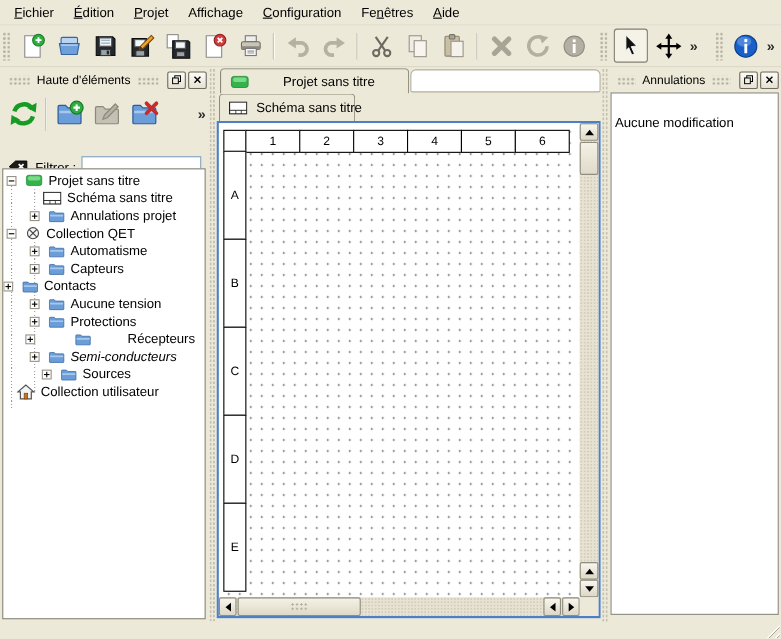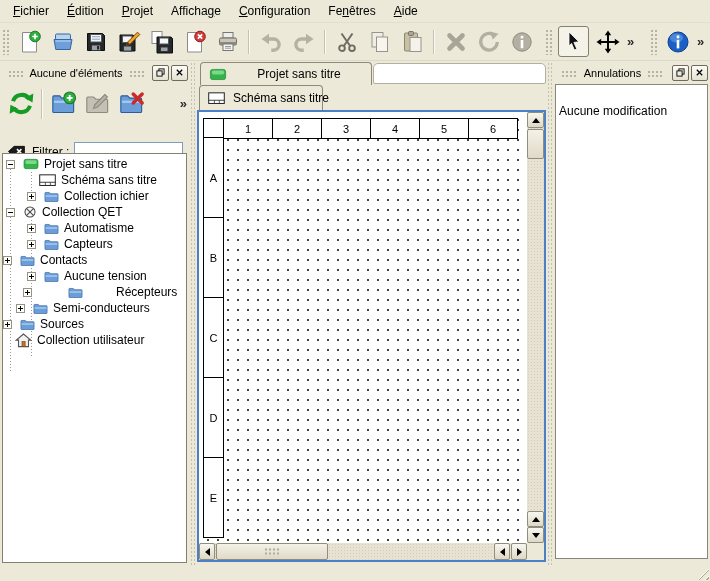--- a/index.html
+++ b/index.html
@@ -258,21 +258,21 @@
           <rect x="10.7" y="9.8" width="2.6" height="8.6" fill="#fff"></rect>
         </svg>
       </div>
     <div class="overflow">»</div>
   </div>
 </div>
 
 <div class="dock" style="left:0;top:62px;width:190px;height:503px;">
   <div class="dock-title">
     <div class="dots"></div>
-    <div class="t">Aucune d'éléments</div>
+    <div class="t">Haute d'éléments</div>
     <div class="dots"></div>
     <div class="dock-btn">
       <svg viewBox="0 0 10 10">
           <rect x="3.2" y="1" width="5.8" height="5.8" fill="none" stroke="#000"></rect>
           <rect x="1" y="3.2" width="5.8" height="5.8" fill="#efece0" stroke="#000"></rect>
         </svg>
     </div>
     <div class="dock-btn">
       <svg viewBox="0 0 10 10">
           <path d="M2 2 l6 6 M8 2 l-6 6" stroke="#000" stroke-width="1.4"></path>
@@ -349,21 +349,21 @@
           <span class="label">Schéma sans titre</span>
         </div>
         <div class="trow" style="padding-left: 24px;">
           <span class="exp plus"></span>
           <span class="ticon">
             <svg width="15" height="13" viewBox="0 0 24 20">
               <path d="M1.5 17V4.5q0-1 1-1h6l2 2h11q1 0 1 1V17q0 1-1 1h-19q-1 0-1-1z" fill="#6b9ed9" stroke="#2b5d9b"></path>
               <path d="M2.5 8h19v2.5h-19z" fill="#a7c8ec"></path>
             </svg>
           </span>
-          <span class="label">Collection ichier</span>
+          <span class="label">Annulations projet</span>
         </div>
         <div class="trow" style="padding-left: 3px;">
           <span class="exp"></span>
           <span class="ticon">
             <svg width="14" height="14" viewBox="0 0 24 24" fill="none" stroke="#4a4a4a" stroke-width="1.8">
               <circle cx="12" cy="12" r="8.6" fill="#f6f6f6"></circle>
               <path d="M6.2 6.2 17.8 17.8 M17.8 6.2 6.2 17.8"></path>
             </svg>
           </span>
           <span class="label">Collection QET</span>
@@ -401,41 +401,51 @@
         <div class="trow" style="padding-left: 24px;">
           <span class="exp plus"></span>
           <span class="ticon">
             <svg width="15" height="13" viewBox="0 0 24 20">
               <path d="M1.5 17V4.5q0-1 1-1h6l2 2h11q1 0 1 1V17q0 1-1 1h-19q-1 0-1-1z" fill="#6b9ed9" stroke="#2b5d9b"></path>
               <path d="M2.5 8h19v2.5h-19z" fill="#a7c8ec"></path>
             </svg>
           </span>
           <span class="label">Aucune tension</span>
         </div>
+        <div class="trow" style="padding-left: 24px;">
+          <span class="exp plus"></span>
+          <span class="ticon">
+            <svg width="15" height="13" viewBox="0 0 24 20">
+              <path d="M1.5 17V4.5q0-1 1-1h6l2 2h11q1 0 1 1V17q0 1-1 1h-19q-1 0-1-1z" fill="#6b9ed9" stroke="#2b5d9b"></path>
+              <path d="M2.5 8h19v2.5h-19z" fill="#a7c8ec"></path>
+            </svg>
+          </span>
+          <span class="label">Protections</span>
+        </div>
         <div class="trow" style="padding-left: 20px; gap: 28px;">
           <span class="exp plus"></span>
           <span class="ticon">
             <svg width="15" height="13" viewBox="0 0 24 20">
               <path d="M1.5 17V4.5q0-1 1-1h6l2 2h11q1 0 1 1V17q0 1-1 1h-19q-1 0-1-1z" fill="#6b9ed9" stroke="#2b5d9b"></path>
               <path d="M2.5 8h19v2.5h-19z" fill="#a7c8ec"></path>
             </svg>
           </span>
           <span class="label">Récepteurs</span>
         </div>
-        <div class="trow" style="padding-left: 13px;">
+        <div class="trow" style="padding-left: 24px; font-style: italic;">
           <span class="exp plus"></span>
           <span class="ticon">
             <svg width="15" height="13" viewBox="0 0 24 20">
               <path d="M1.5 17V4.5q0-1 1-1h6l2 2h11q1 0 1 1V17q0 1-1 1h-19q-1 0-1-1z" fill="#6b9ed9" stroke="#2b5d9b"></path>
               <path d="M2.5 8h19v2.5h-19z" fill="#a7c8ec"></path>
             </svg>
           </span>
           <span class="label">Semi-conducteurs</span>
         </div>
-        <div class="trow" style="">
+        <div class="trow" style=" margin-left: 35px;">
           <span class="exp plus"></span>
           <span class="ticon">
             <svg width="15" height="13" viewBox="0 0 24 20">
               <path d="M1.5 17V4.5q0-1 1-1h6l2 2h11q1 0 1 1V17q0 1-1 1h-19q-1 0-1-1z" fill="#6b9ed9" stroke="#2b5d9b"></path>
               <path d="M2.5 8h19v2.5h-19z" fill="#a7c8ec"></path>
             </svg>
           </span>
           <span class="label">Sources</span>
         </div>
         <div class="trow" style="padding-left: 12px;">

